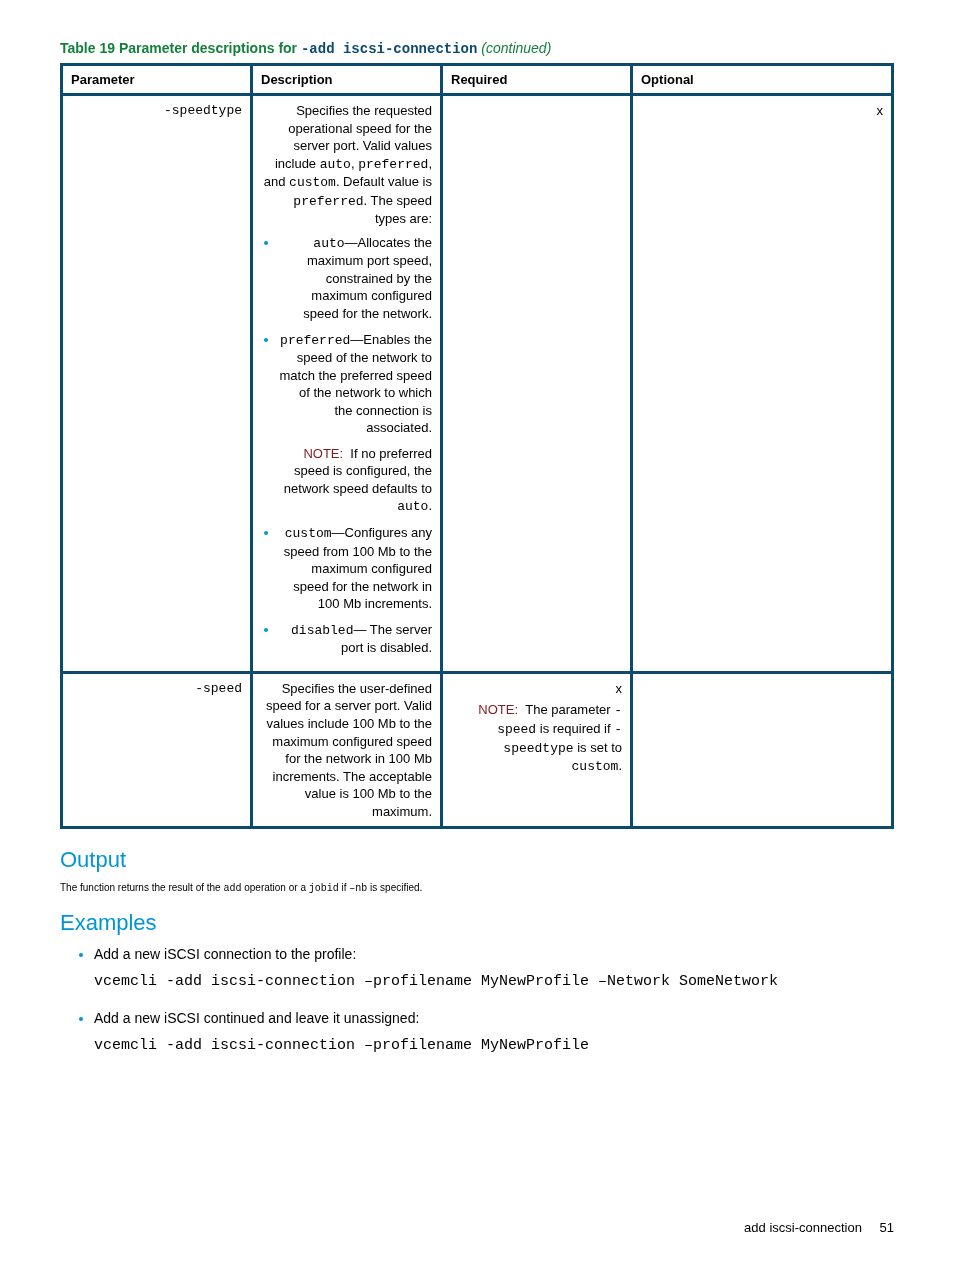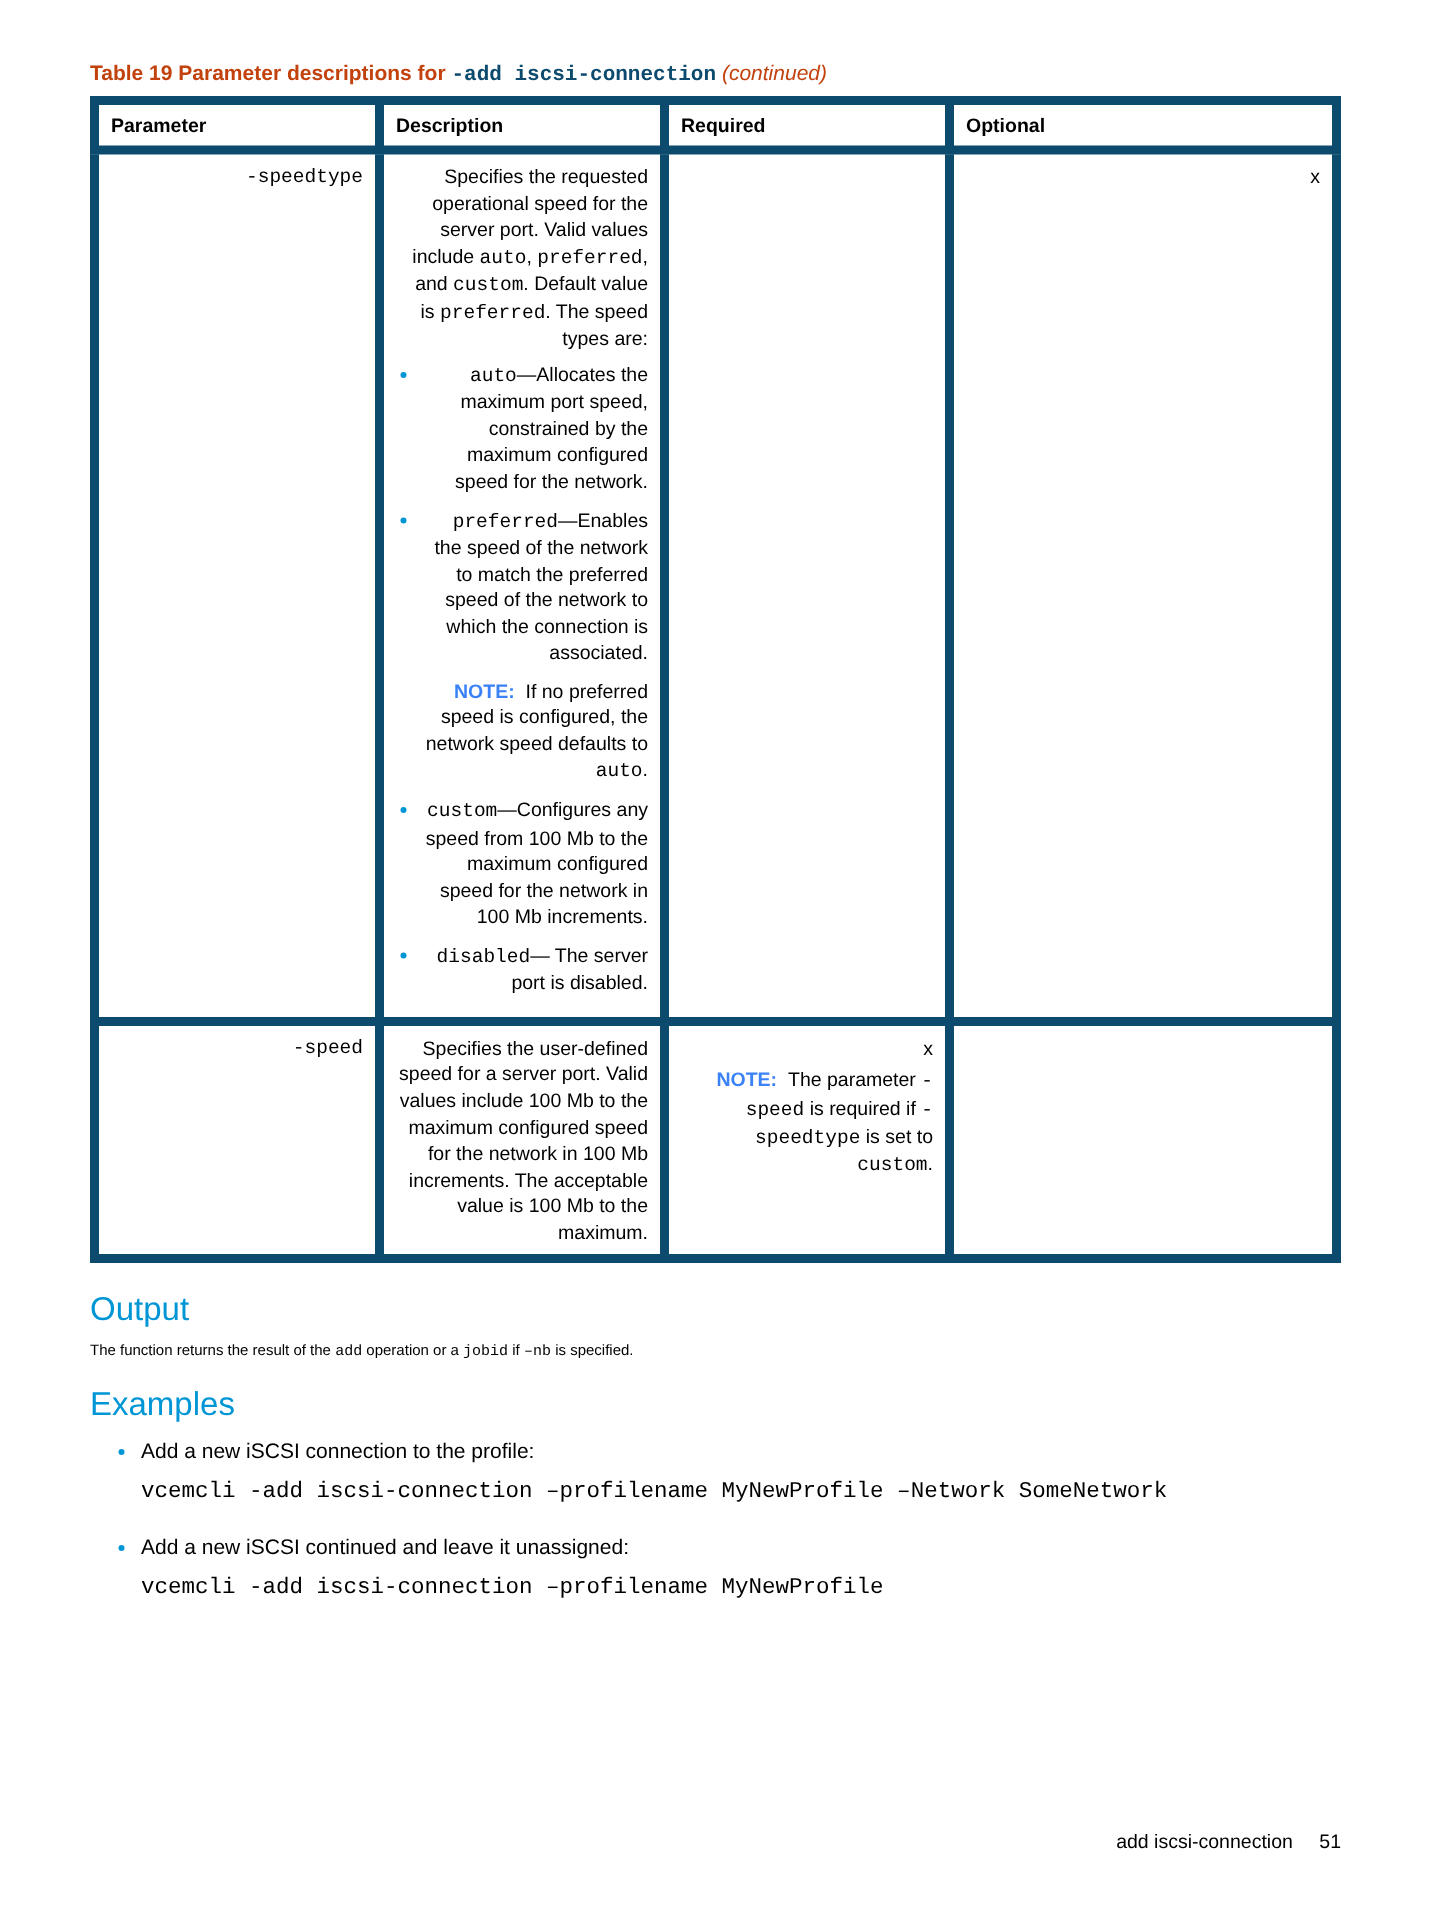--- a/index.html
+++ b/index.html
@@ -11,45 +11,45 @@
     color: #000;
     background: #fff;
     width: 954px;
     min-height: 1271px;
     position: relative;
   }
   .table-title {
     font-size: 14px;
     margin-bottom: 6px;
   }
-  .table-title .bold { font-weight: bold; color: #c2410c; }
+  .table-title .bold { font-weight: bold; color: #15803d; }
   .table-title .code { font-family: "Courier New", monospace; color: #0c4a6e; font-weight: bold;}
   .table-title .cont { font-style: italic; font-weight: normal;}
   table {
     border-collapse: collapse;
     width: 100%;
     margin-bottom: 18px;
   }
   th, td {
-    border: 6px solid #0c4a6e;
+    border: 3px solid #0c4a6e;
     padding: 6px 8px;
     text-align: left;
     vertical-align: top;
     font-size: 13px;
   }
   th {
     font-weight: bold;
     background: #fff;
   }
   td { line-height: 1.35; text-align: right; }
   .mono { font-family: "Courier New", monospace; }
   ul.cell-list { margin: 6px 0 0 0; padding-left: 18px; }
   ul.cell-list li { margin-bottom: 8px; }
   ul.cell-list li::marker { color: #0096D6; }
-  .note-label { font-weight: bold; color: #3b82f6; }
+  .note-label { font-weight: normal; color: #7f1d1d; }
   h2.section {
     color: #0096D6;
     font-weight: normal;
     font-size: 22px;
     margin: 14px 0 8px 0;
   }
   p.body { margin: 0 0 10px 0; font-size: 10px; line-height: 1.4; }
   ul.examples { margin: 4px 0 0 0; padding-left: 34px; }
   ul.examples > li { margin-bottom: 14px; line-height: 1.5; }
   ul.examples > li::marker { color: #0096D6; font-size: 14px;}

